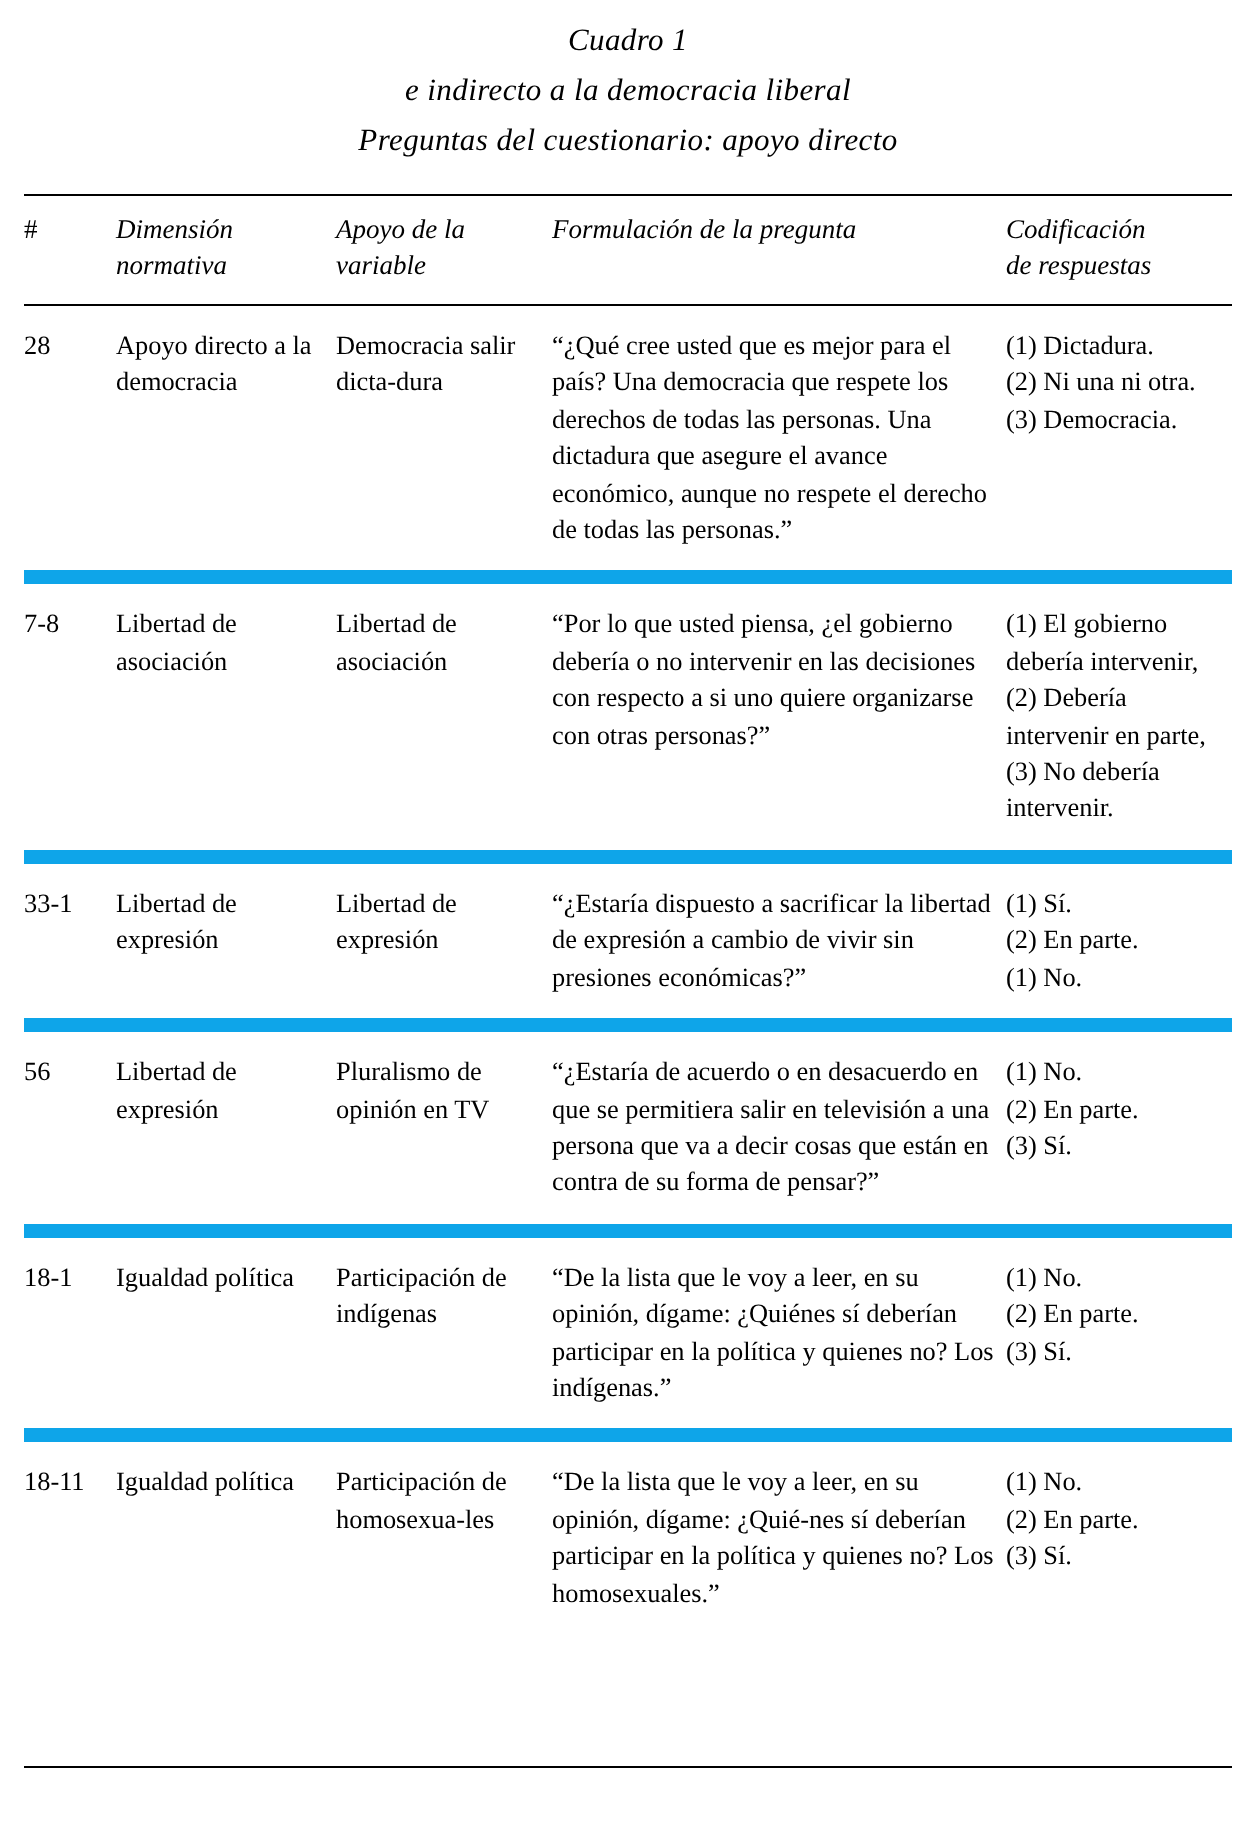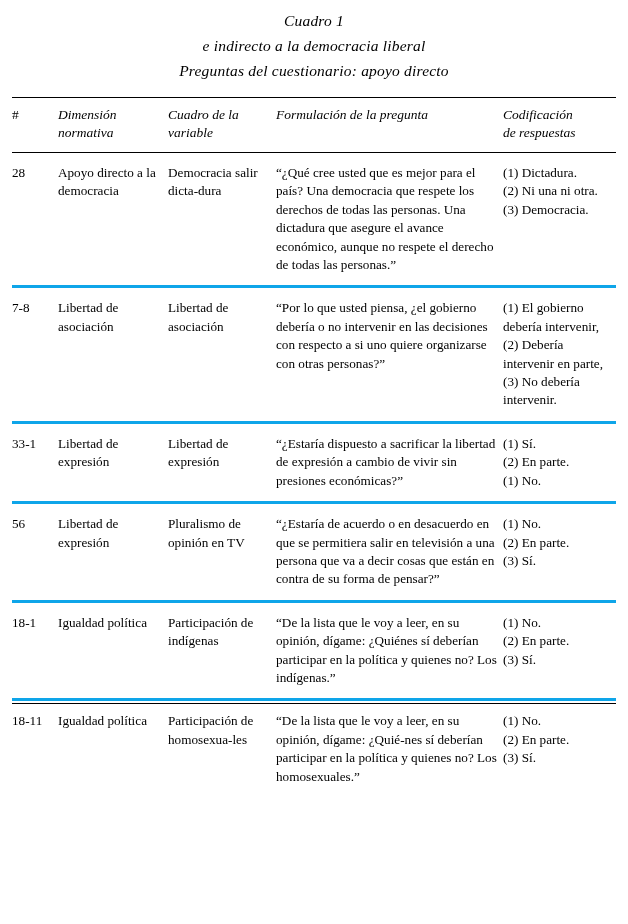--- a/index.html
+++ b/index.html
@@ -10,21 +10,21 @@
   body {
     width: 628px;
     height: 924px;
     font-family: "Liberation Serif", serif;
     color: #000000;
     overflow: hidden;
   }
   .page {
     position: relative;
     width: 628px;
-    height: 704px;
+    height: 884px;
     box-sizing: border-box;
     padding: 0 12px;
   }
   .title-block {
     text-align: center;
     padding-top: 8px;
   }
   .title-line {
     font-style: italic;
     font-size: 15.5px;
@@ -59,21 +59,21 @@
   }
   thead th.hash {
     font-style: normal;
   }
   tbody td {
     font-size: 13.2px;
     line-height: 18.4px;
     vertical-align: top;
     text-align: left;
     padding: 11px 6px 11px 0;
-    border-bottom: 3px solid #0ea5e9;
+    border-bottom: 7px solid #0ea5e9;
   }
   tbody tr:last-child td {
     border-bottom: none;
   }
   .quote {
     hyphens: none;
   }
   .codes div {
     white-space: normal;
   }
@@ -105,21 +105,21 @@
         <col class="c4">
     </colgroup>
     <thead>
       <tr>
         <th class="hash">#</th>
         <th>
           <div>Dimensión</div>
           <div>normativa</div>
         </th>
         <th>
-          <div>Cuadro de la</div>
+          <div>Apoyo de la</div>
           <div>variable</div>
         </th>
         <th>Formulación de la pregunta</th>
         <th>
           <div>Codificación</div>
           <div>de respuestas</div>
         </th>
       </tr>
     </thead>
     <tbody>

